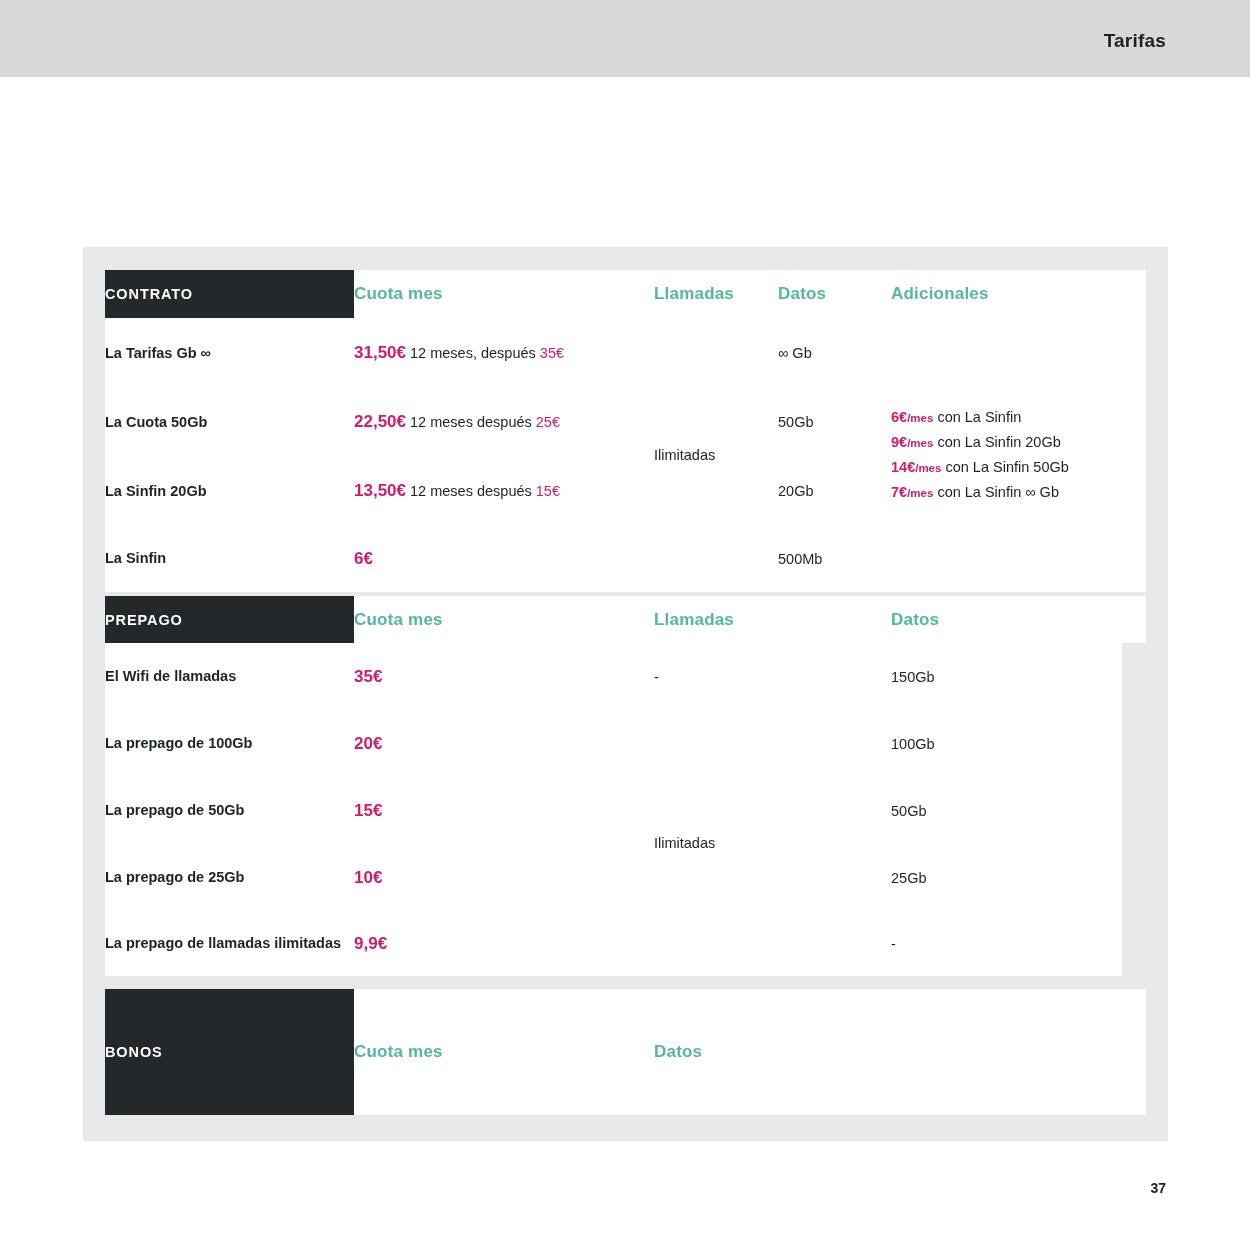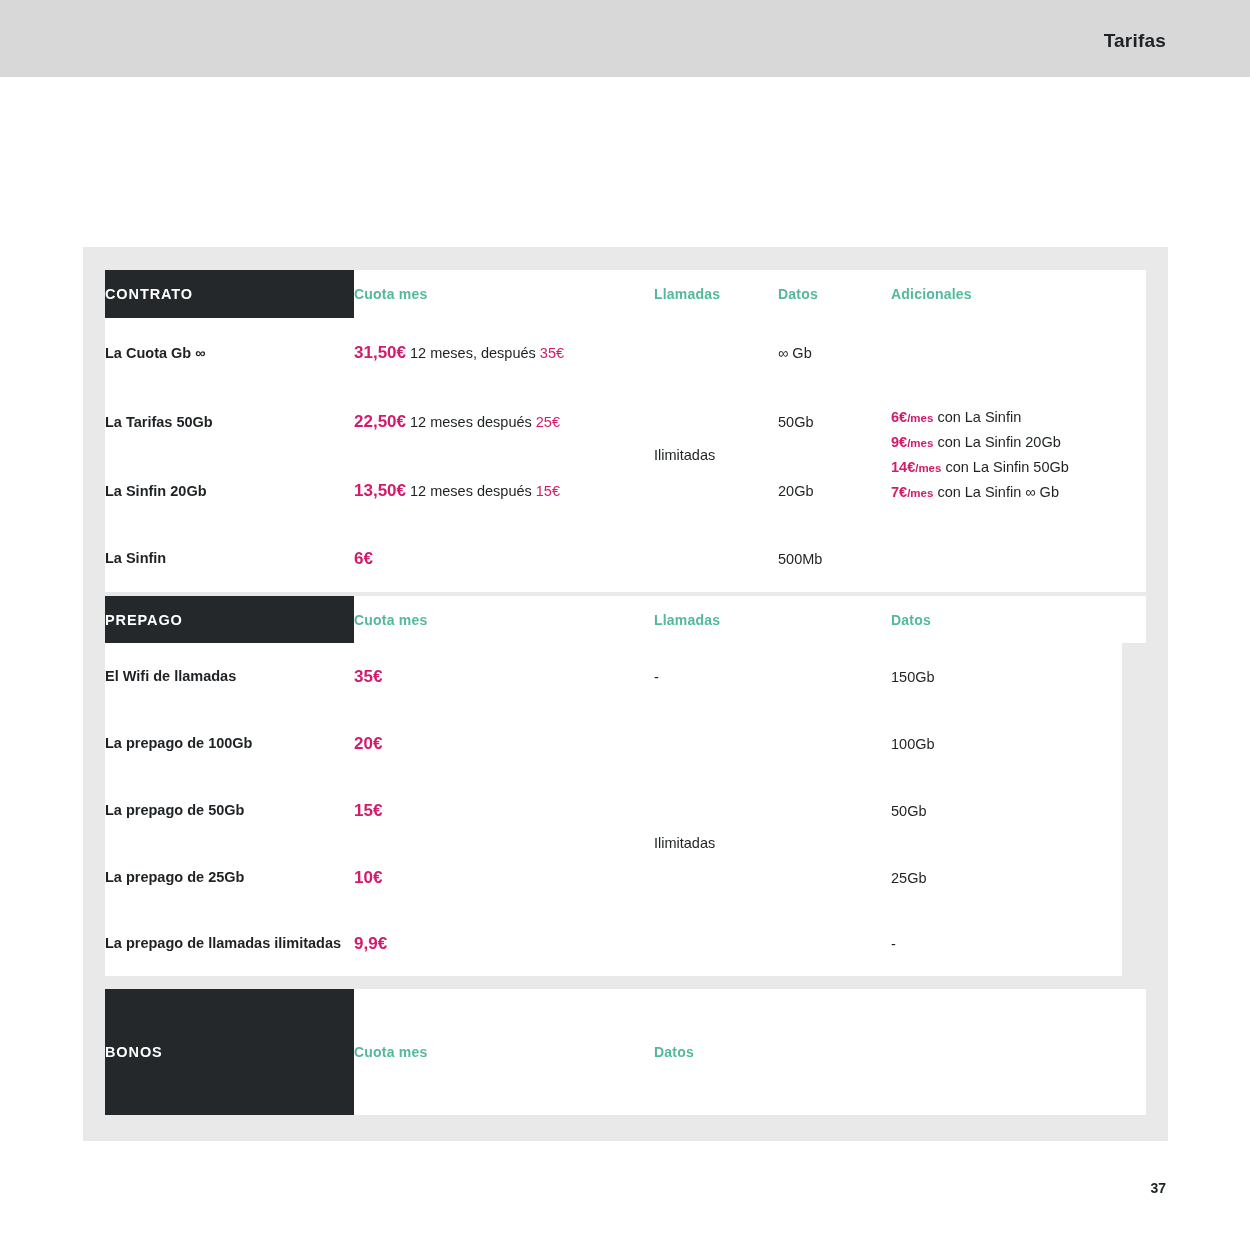--- a/index.html
+++ b/index.html
@@ -56,21 +56,21 @@
   
   tr.hdr > *{height:47px;}
   th.cat{
     background:#24282a;color:#ffffff;
     font-size:14.5px;font-weight:bold;letter-spacing:.9px;
     text-align:left;padding-left:16px;
     border-bottom:1px solid #24282a;
   }
   th.col{
     background:#ffffff;color:#54b99c;
-    font-size:14px;font-weight:bold;letter-spacing:.2px;
+    font-size:17px;font-weight:bold;letter-spacing:.2px;
     text-align:left;padding-left:14px;
     border-bottom:1px solid #9a9a9a;
     border-left:1px solid #c9c9c9;
   }
   th.col.noleft{border-left:0;}
 
   
   td.c{
     border-bottom:1px solid #c9c9c9;
     border-left:1px solid #c9c9c9;
@@ -121,38 +121,38 @@
     <tbody>
         <tr class="hdr">
       <th class="cat">CONTRATO</th>
       <th class="col noleft">Cuota mes</th>
       <th class="col">Llamadas</th>
       <th class="col">Datos</th>
       <th class="col">Adicionales</th>
     </tr>
 
     <tr style="height:67px">
-      <td class="c name">La Cuota Gb ∞</td>
+      <td class="c name">La Tarifas Gb ∞</td>
       <td class="c noleft">
         <span class="price">31</span><span class="price cents">,50€</span><span class="plain"> 12 meses, después </span><span class="pink">35€</span>
       </td>
       <td class="c" rowspan="4" style="border-bottom:0">Ilimitadas</td>
       <td class="c">∞ Gb</td>
       <td class="c" rowspan="4" style="border-bottom:0;vertical-align:middle">
         <div class="addwrap">
           <div class="addline"><b><span>6€</span><span class="sm">/mes</span></b><span> con La Sinfin</span></div>
           <div class="addline"><b><span>9€</span><span class="sm">/mes</span></b><span> con La Sinfin 20Gb</span></div>
           <div class="addline"><b><span>14€</span><span class="sm">/mes</span></b><span> con La Sinfin 50Gb</span></div>
           <div class="addline"><b><span>7€</span><span class="sm">/mes</span></b><span> con La Sinfin ∞ Gb</span></div>
         </div>
       </td>
     </tr>
 
     <tr style="height:67px">
-      <td class="c name">La Tarifas 50Gb</td>
+      <td class="c name">La Cuota 50Gb</td>
       <td class="c noleft">
         <span class="price">22</span><span class="price cents">,50€</span><span class="plain"> 12 meses después </span><span class="pink">25€</span>
       </td>
       <td class="c">50Gb</td>
     </tr>
 
     <tr style="height:67px">
       <td class="c name">La Sinfin 20Gb</td>
       <td class="c noleft">
         <span class="price">13</span><span class="price cents">,50€</span><span class="plain"> 12 meses después </span><span class="pink">15€</span>

